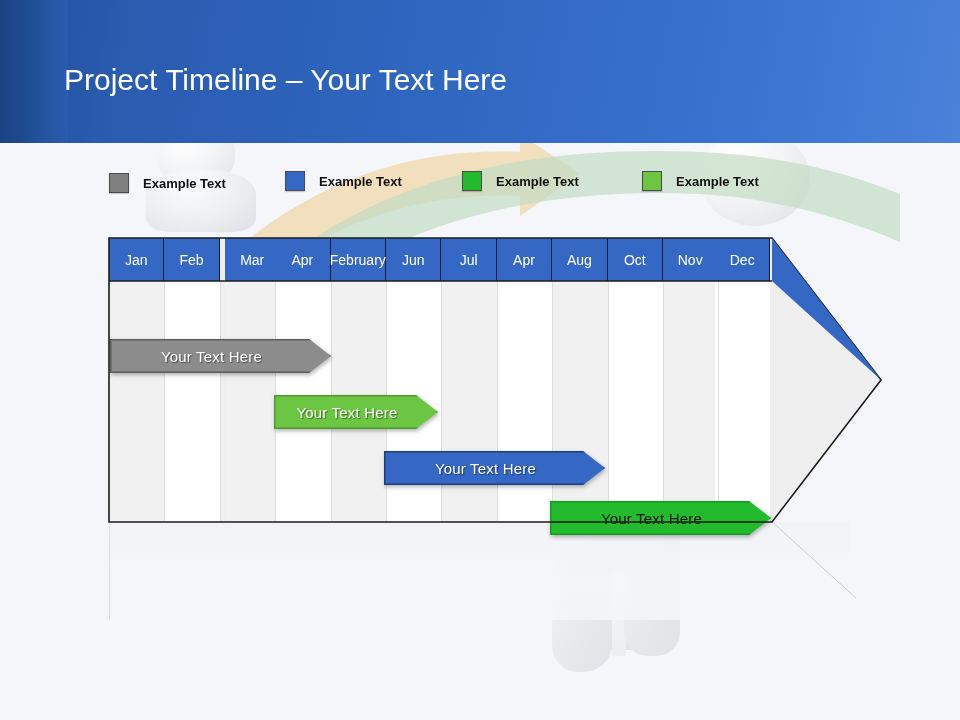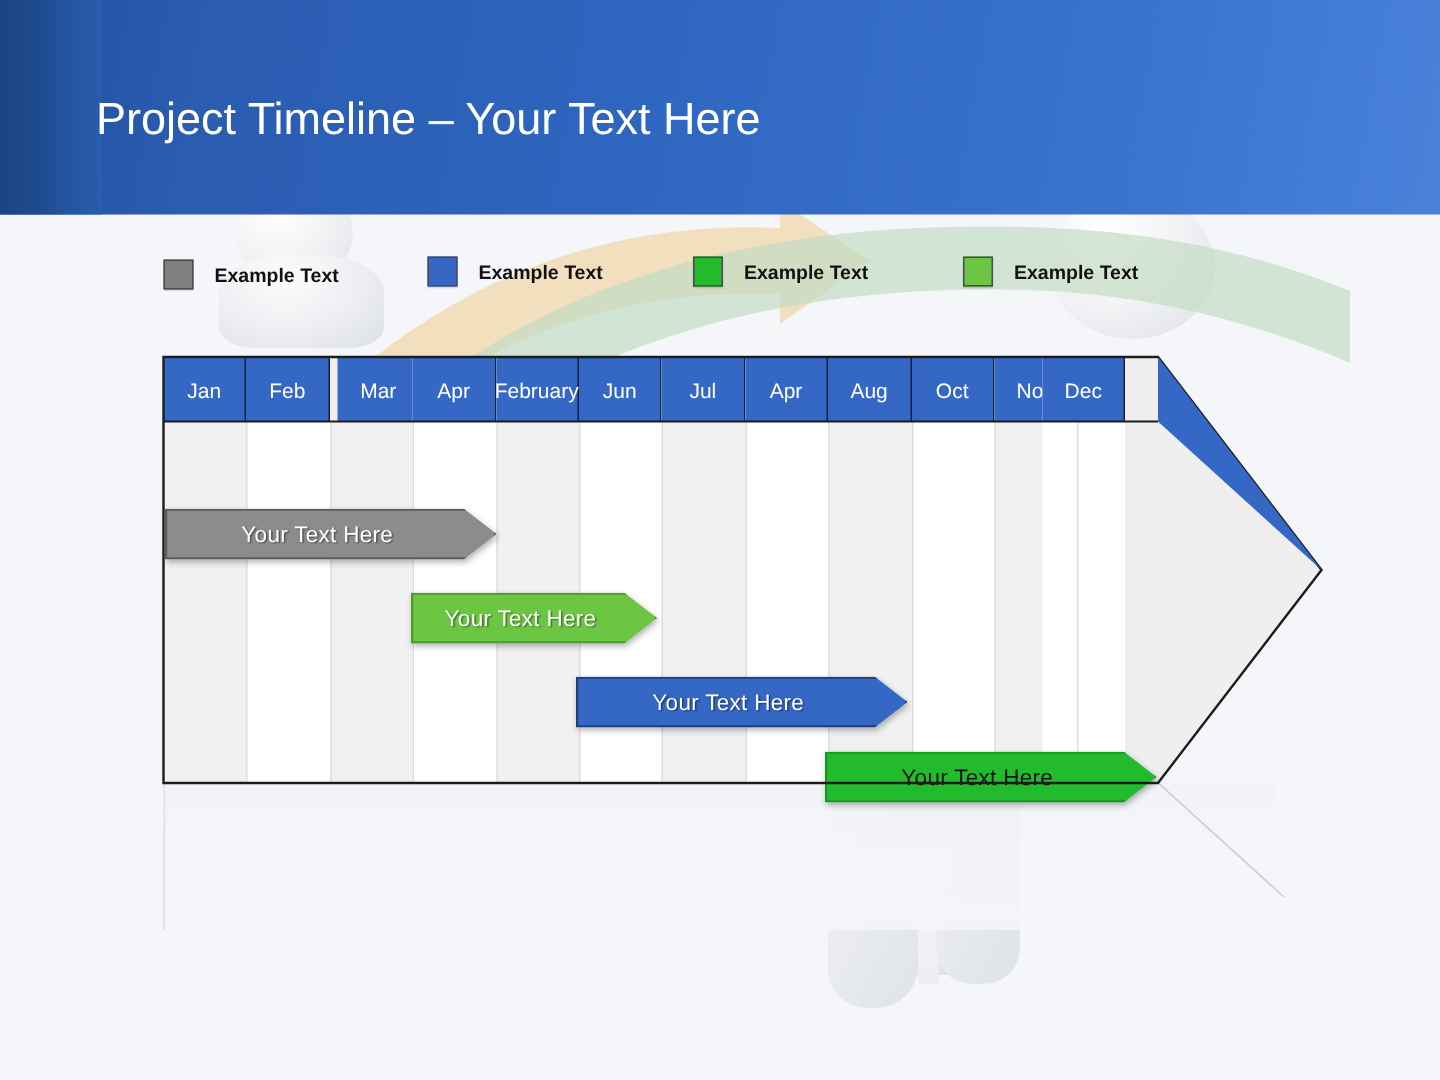--- a/index.html
+++ b/index.html
@@ -231,21 +231,21 @@
       </div>
       <div class="col-sep" style="left: 443.2px;"></div>
       <div class="col even" style="left: 498.6px;">
         <div class="col-head">Oct</div>
       </div>
       <div class="col-sep" style="left: 498.6px;"></div>
       <div class="col odd" style="left: 554px;">
         <div class="col-head">Nov</div>
       </div>
       <div class="col-sep" style="left: 554px;"></div>
-      <div class="col even" style="left: 586px;">
+      <div class="col even" style="left: 606px;">
         <div class="col-head">Dec</div>
       </div>
       <div class="col-sep" style="left: 609.4px;"></div>
     </div>
   <div id="chart-bars">
       <div class="bar" style="left: 1px; top: 101px; width: 221px;">
         <div class="bar-shape" style="background: rgb(140, 140, 140); box-shadow: rgb(92, 92, 92) 0px 0px 0px 1.5px inset;"></div>
         <span class="bar-label light">Your  Text Here</span>
       </div>
       <div class="bar" style="left: 165px; top: 157px; width: 164px;">

